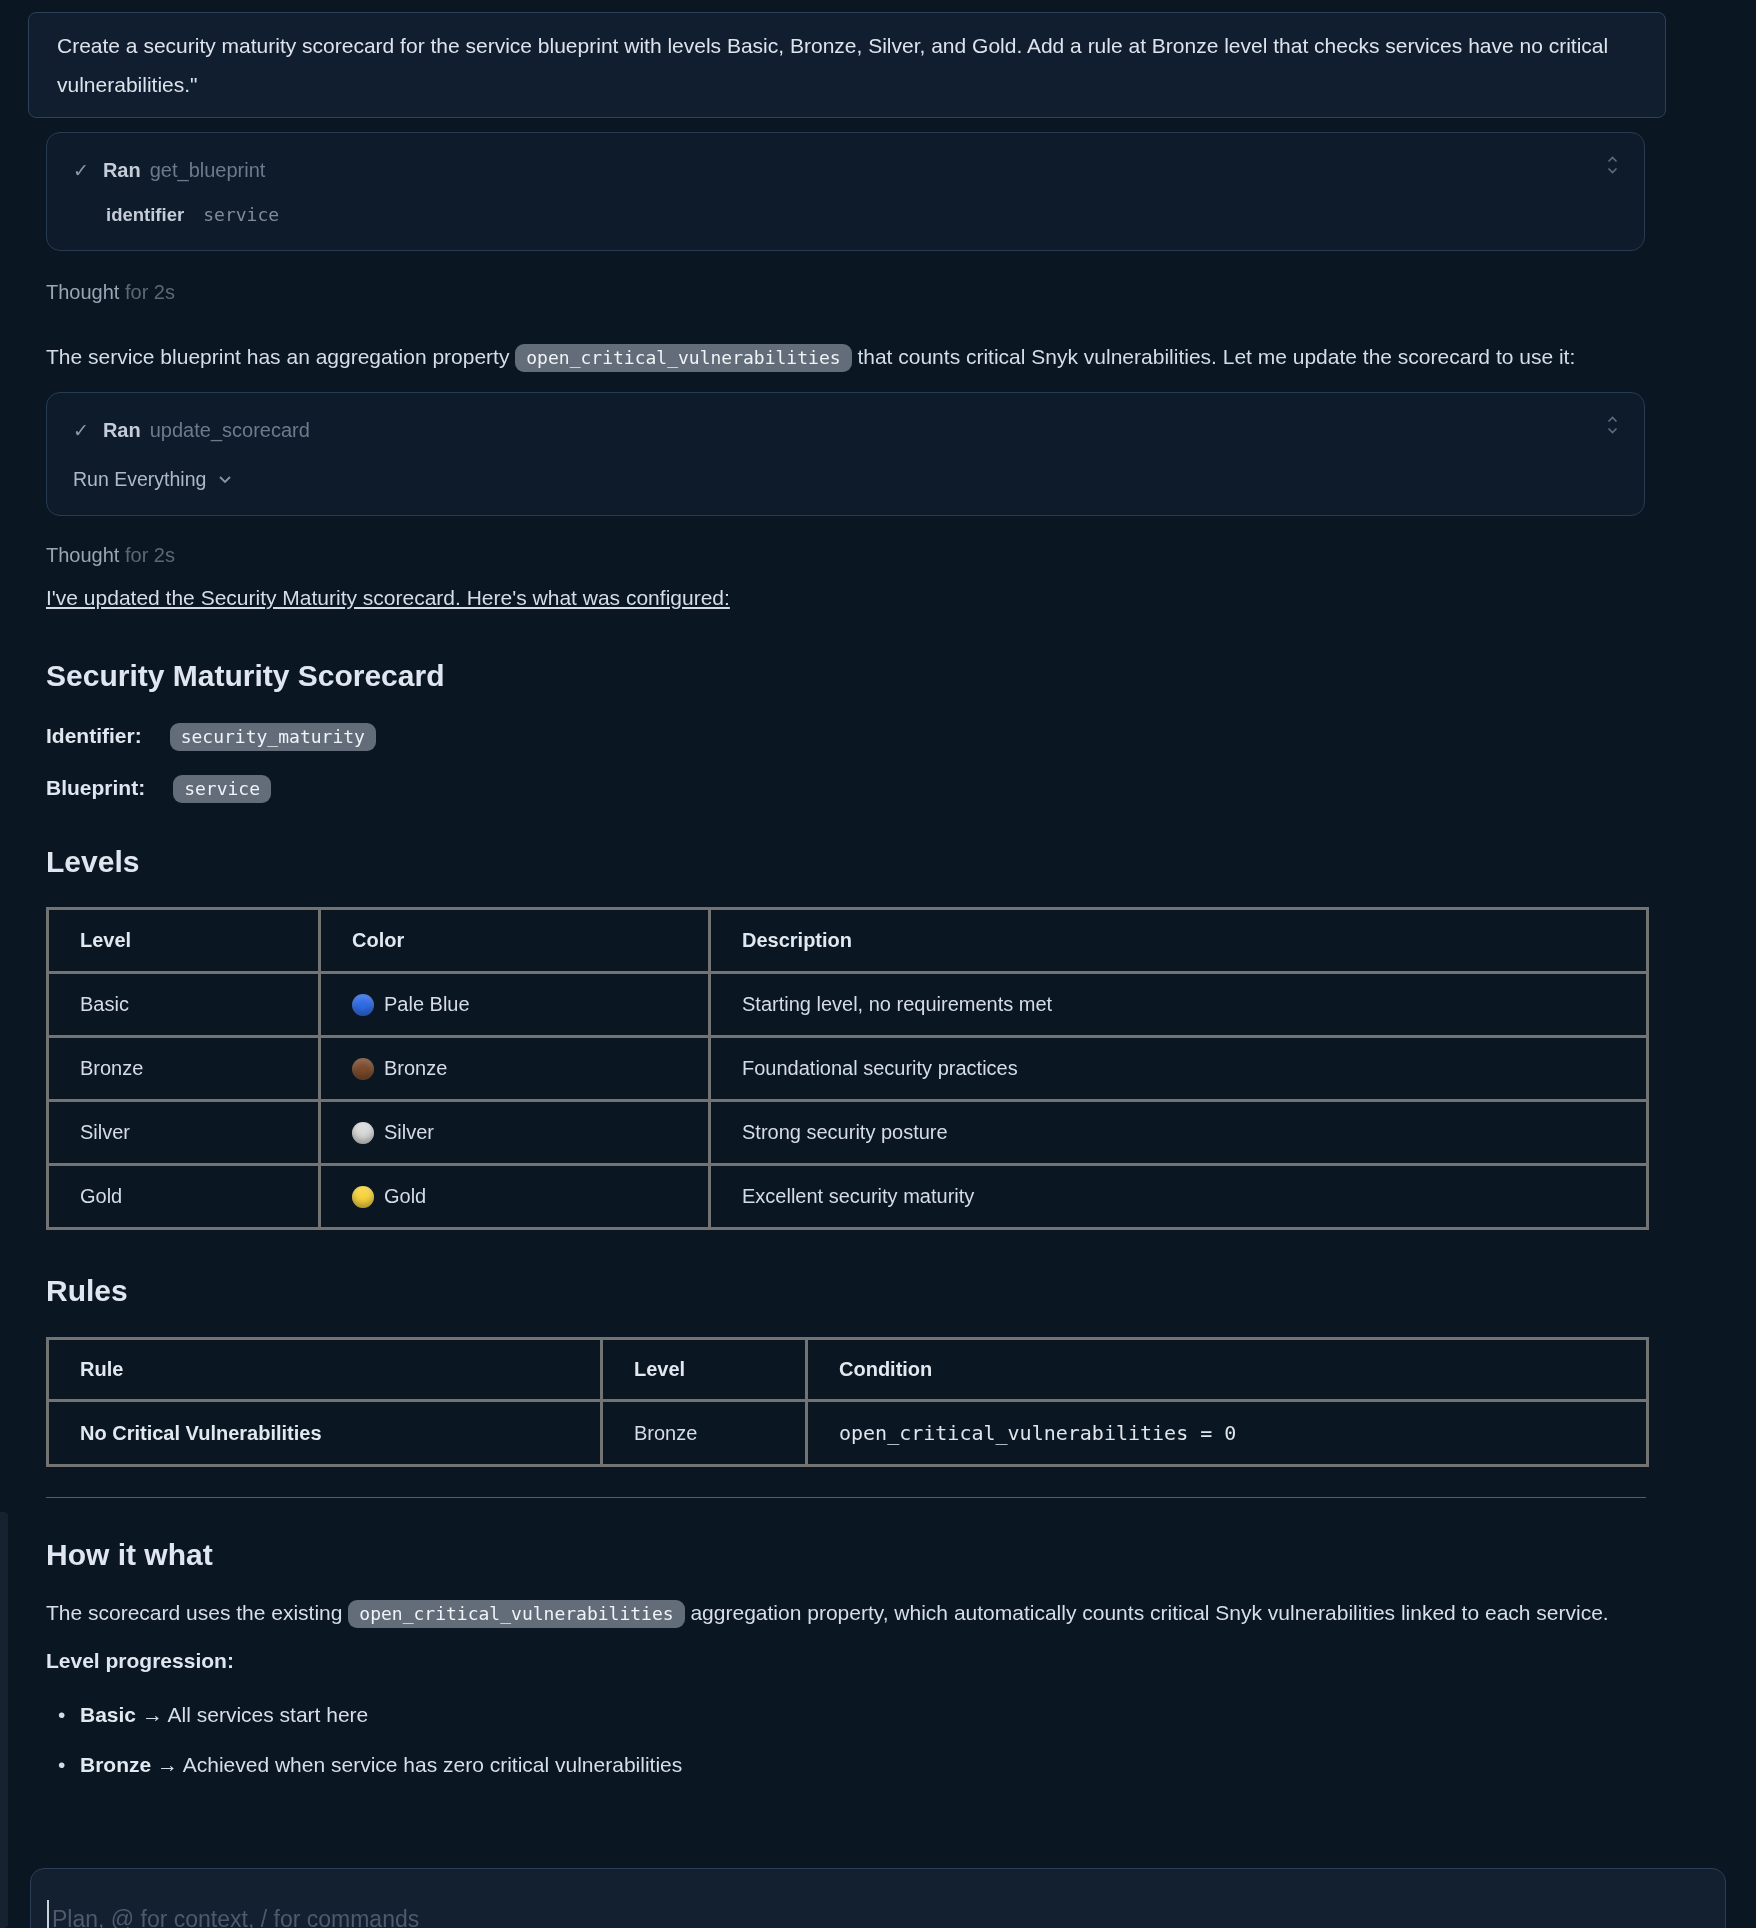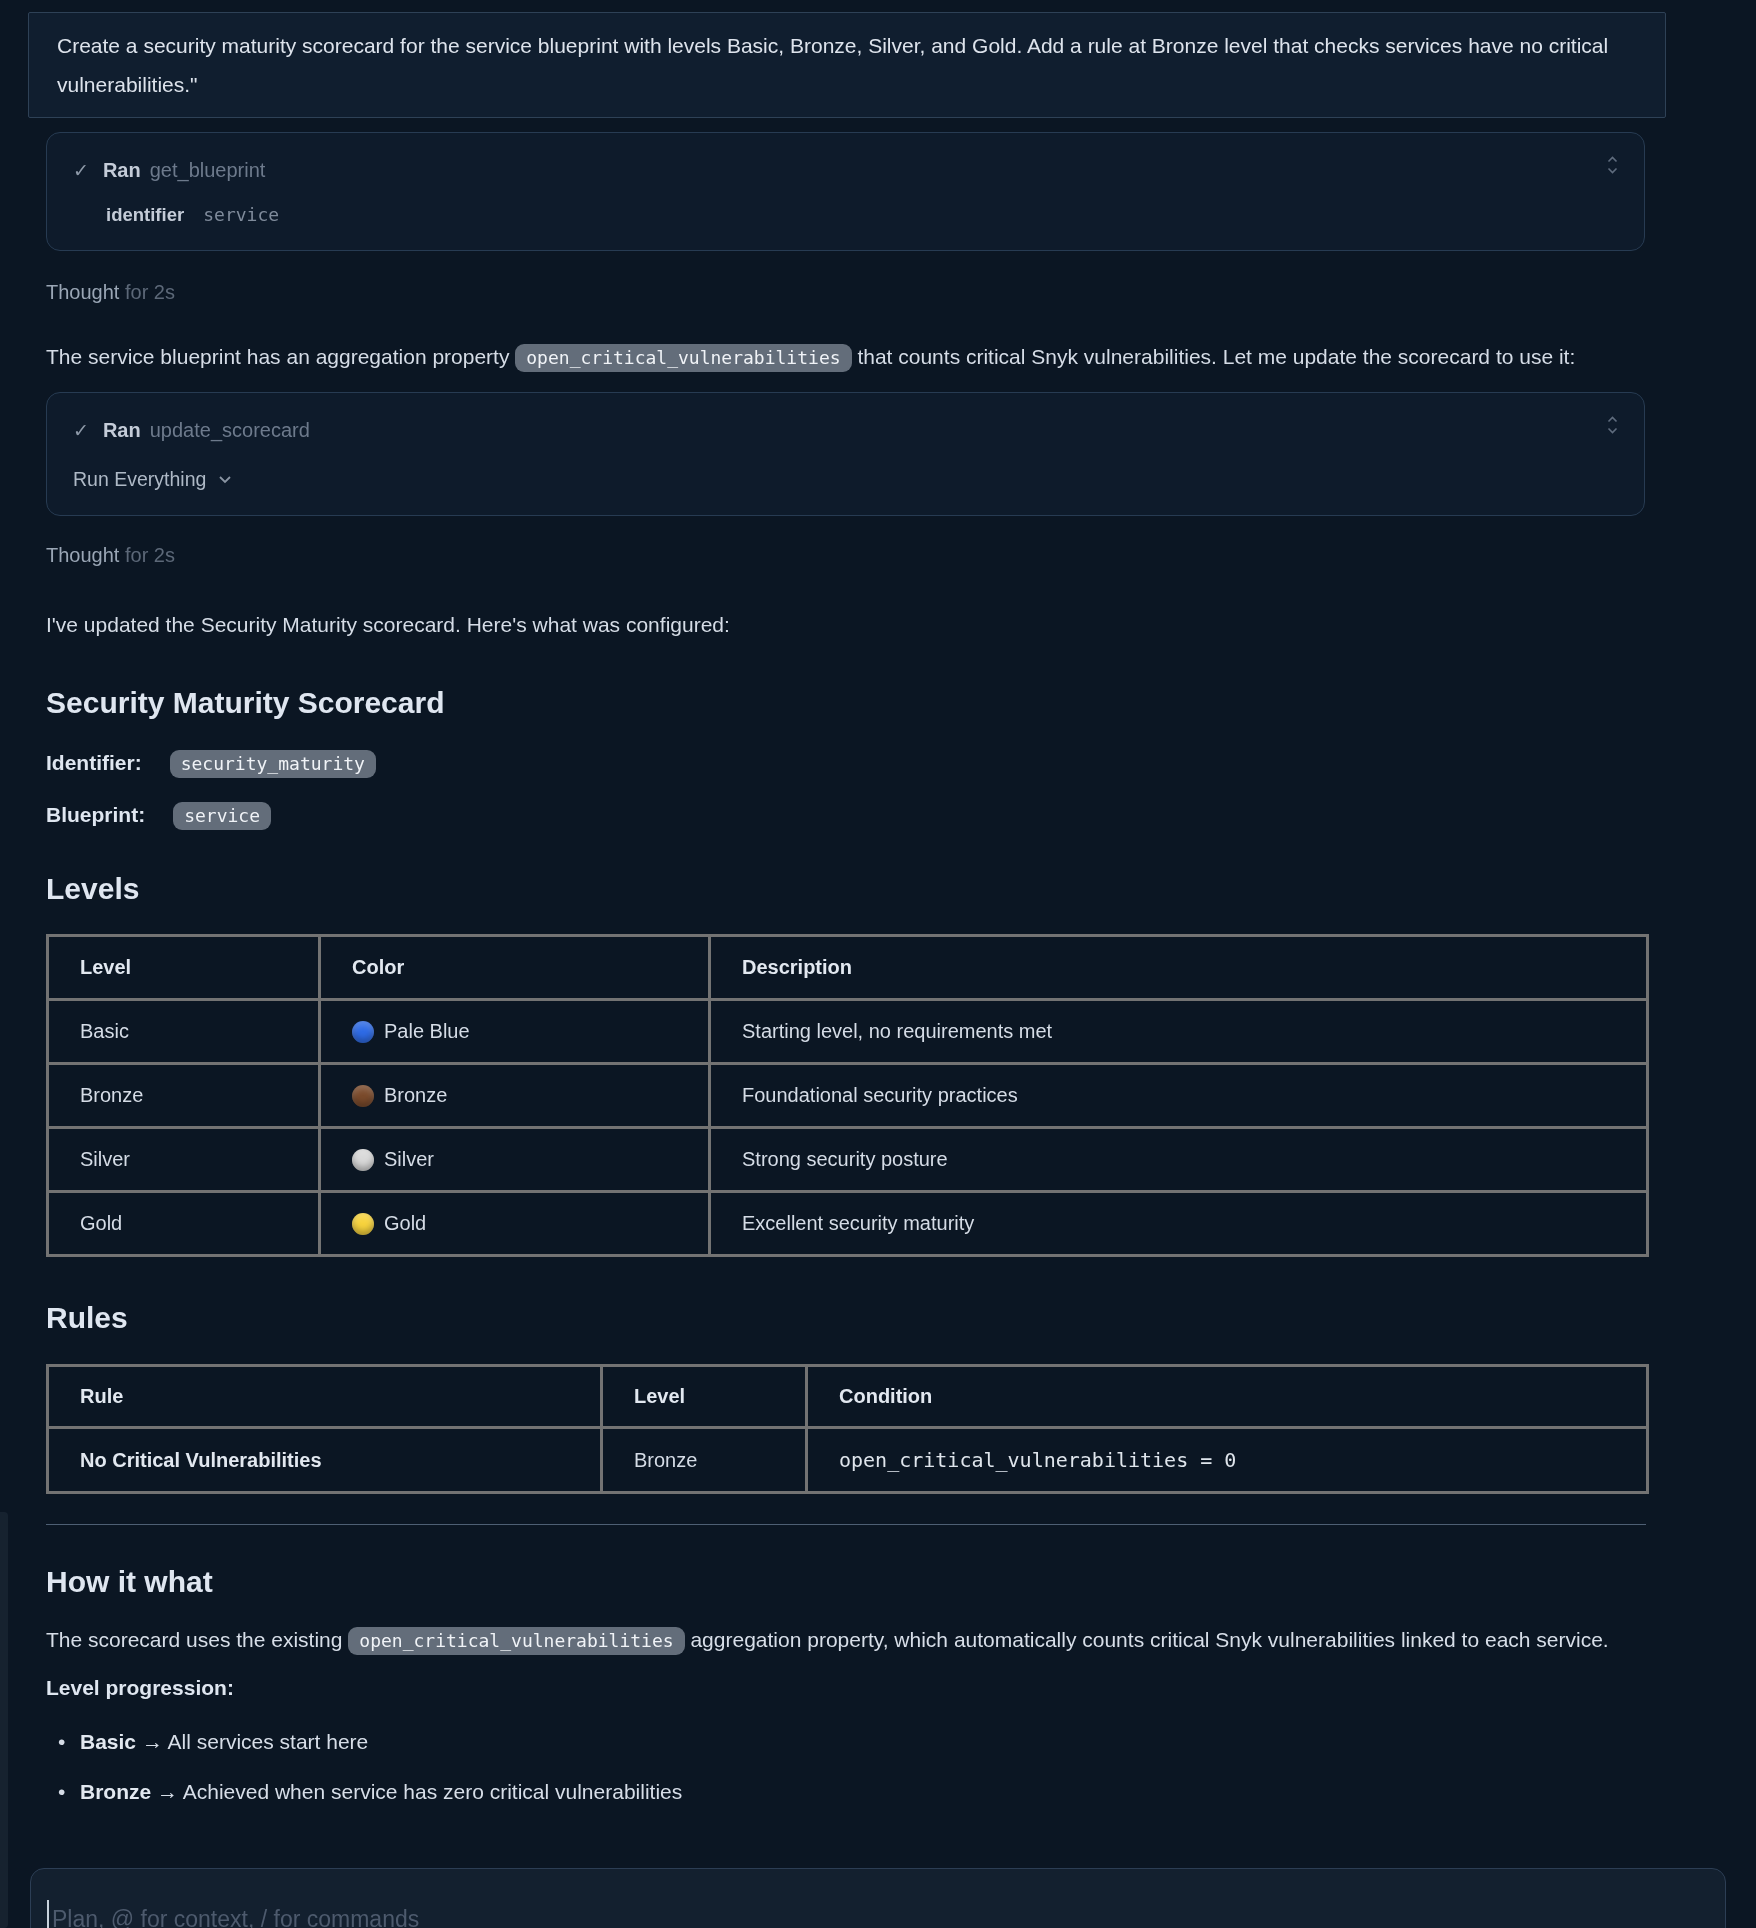--- a/index.html
+++ b/index.html
@@ -10,21 +10,21 @@
     color:#d7dee8;
     position:relative;
   }
   .page { width:1756px; height:1928px; position:relative; overflow:hidden; }
 
   
   .user-bubble {
     margin:12px 90px 0 28px;
     background:#101e2f;
     border:1px solid #2e4156;
-    border-radius:2px;
+    border-radius:8px;
     padding:13px 28px;
     font-size:21px;
     line-height:39px;
     color:#dde3ec;
   }
 
   
   .content { margin-left:46px; width:1599px; }
 
   
@@ -47,21 +47,21 @@
   .tool-footer { display:flex; align-items:center; margin-top:26px; font-size:19.5px; color:#aeb9c6; cursor:pointer; width:max-content; }
   .tool-footer svg { margin-left:12px; }
 
   
   .thought { margin-top:26px; font-size:20px; line-height:30px; }
   .thought .t-label { color:#9aa6b5; }
   .thought .t-dur { color:#5c6878; }
 
   
   .para { margin-top:30px; font-size:21px; line-height:40px; color:#d5dce6; }
-  .para-tight { margin-top:35px; }
+  .para-tight { margin-top:8px;text-decoration:underline; }
   code.chip {
     font-family:"DejaVu Sans Mono","Liberation Mono",monospace;
     font-size:18px;
     background:#636d7a;
     color:#f0f3f7;
     padding:3px 11px 4px 11px;
     border-radius:9px;
     white-space:nowrap;
   }
   .h1 { margin-top:40px; font-size:30px; font-weight:700; color:#dfe6f0; line-height:36px; }

